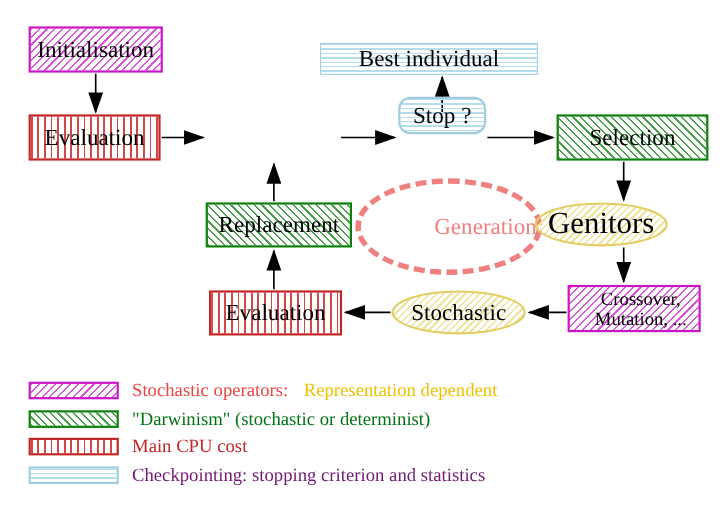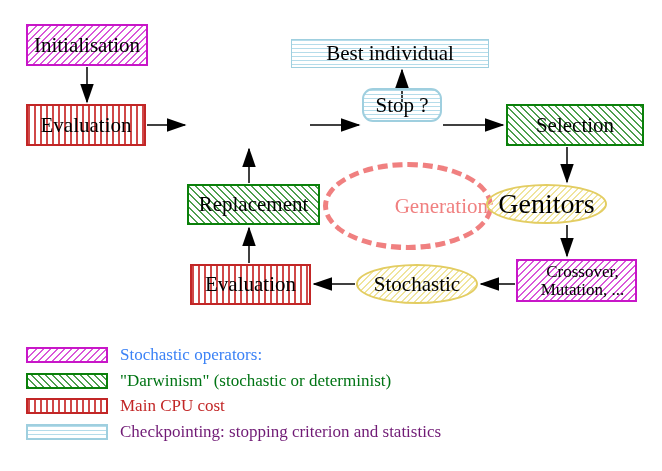--- a/index.html
+++ b/index.html
@@ -30,21 +30,21 @@
     color:#f08080;font-size:21px;
   }
   .arrows{position:absolute;left:0;top:0;}
   .arrows line{stroke:#000;stroke-width:1.5;}
   
   .swatch{position:absolute;box-sizing:border-box;width:82px;height:16px;}
   .legend-text{
     position:absolute;left:120px;height:18px;display:flex;align-items:center;
     font-size:17px;white-space:nowrap;
   }
-  .c-stochastic{color:#3b82f6;}
+  .c-stochastic{color:#ef4444;}
   .c-representation{color:#f0c000;margin-left:14px;}
   .c-darwinism{color:#007414;}
   .c-cpu{color:#c22626;}
   .c-checkpoint{color:#701a75;}
   .two-line{flex-direction:column;font-size:17px;padding-left:12px;}
 </style>
 </head>
 <body>
 
 <div class="stage">
@@ -110,20 +110,21 @@
   </div>
 
   <div class="node h-magenta two-line" style="left:516px;top:259px;width:121px;height:43px">
     <span>Crossover,</span>
     <span>Mutation, ...</span>
   </div>
 
   <div class="swatch h-magenta" style="left:26px;top:347px"></div>
   <div class="legend-text" style="top:346px">
     <span class="c-stochastic">Stochastic operators:</span>
+    <span class="c-representation">Representation dependent</span>
   </div>
 
   <div class="swatch h-green" style="left:26px;top:373px"></div>
   <div class="legend-text" style="top:372px">
     <span class="c-darwinism">"Darwinism" (stochastic or determinist)</span>
   </div>
 
   <div class="swatch h-red" style="left:26px;top:398px"></div>
   <div class="legend-text" style="top:397px">
     <span class="c-cpu">Main CPU cost</span>

